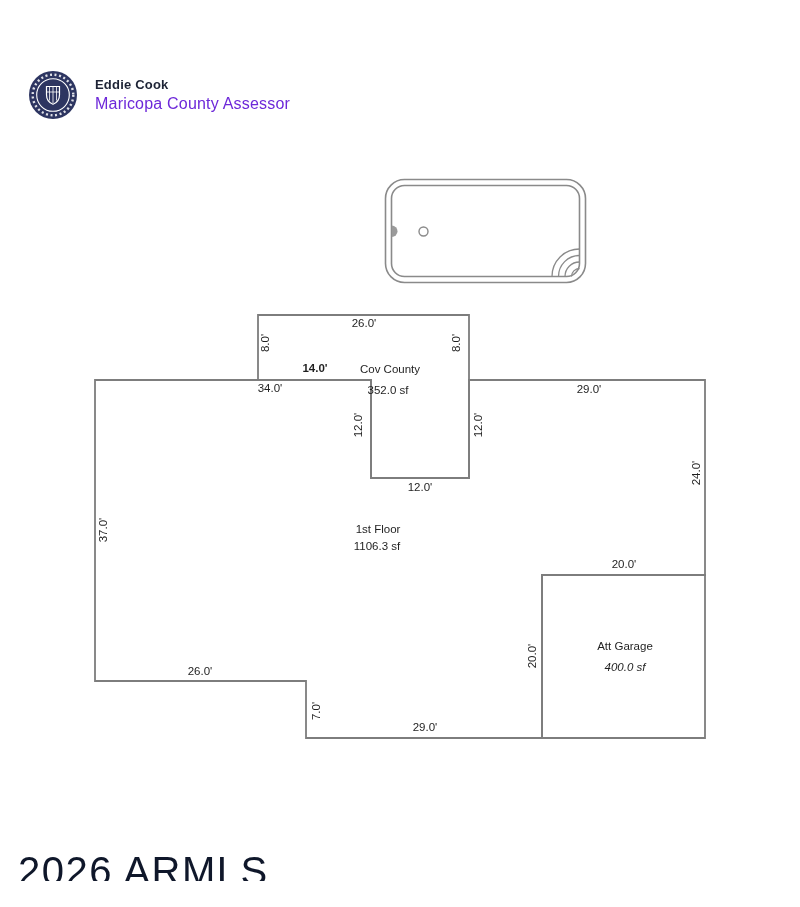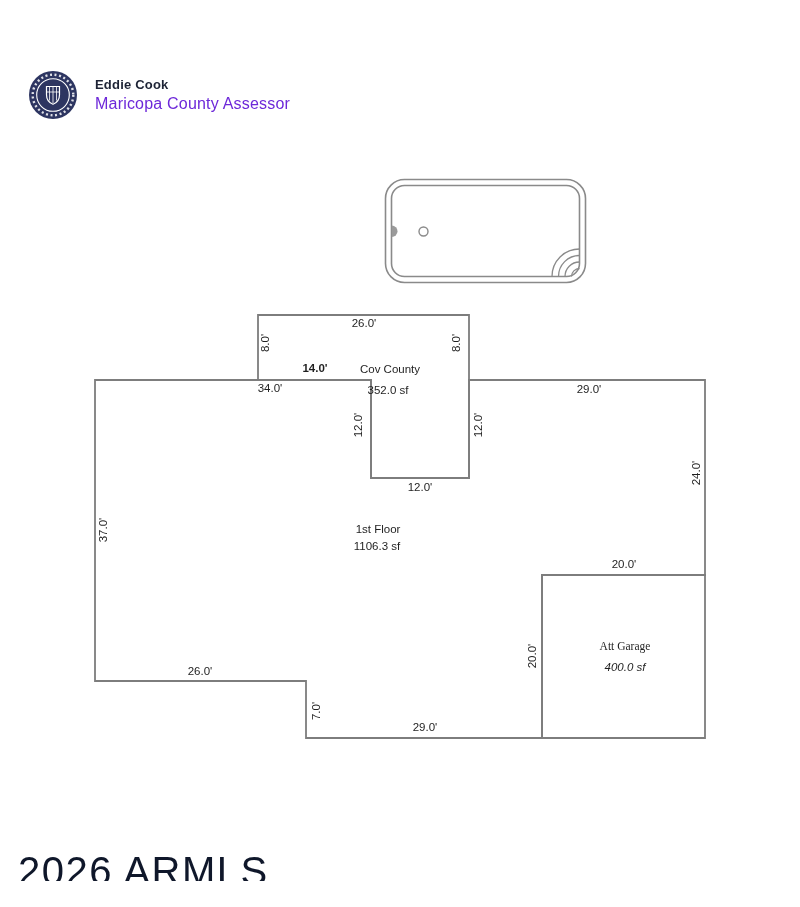--- a/index.html
+++ b/index.html
@@ -79,21 +79,21 @@
       <span class="lbl" style="left: 589px; top: 390px;">29.0'</span>
       <span class="lbl rot" style="left: 359px; top: 425px;">12.0'</span>
       <span class="lbl rot" style="left: 479px; top: 425px;">12.0'</span>
       <span class="lbl" style="left: 420px; top: 488px;">12.0'</span>
       <span class="lbl rot" style="left: 697px; top: 473px;">24.0'</span>
       <span class="lbl rot" style="left: 104px; top: 530px;">37.0'</span>
       <span class="lbl" style="left: 378px; top: 530px;">1st Floor</span>
       <span class="lbl" style="left: 377px; top: 547px;">1106.3 sf</span>
       <span class="lbl" style="left: 624px; top: 565px;">20.0'</span>
       <span class="lbl rot" style="left: 533px; top: 656px;">20.0'</span>
-      <span class="lbl" style="left: 625px; top: 647px; font-family: Liberation Serif, serif;">Att Garage</span>
+      <span class="lbl" style="left: 625px; top: 647px;">Att Garage</span>
       <span class="lbl" style="left: 625px; top: 668px; font-style: italic;">400.0 sf</span>
       <span class="lbl" style="left: 200px; top: 672px;">26.0'</span>
       <span class="lbl rot" style="left: 317px; top: 711px;">7.0'</span>
       <span class="lbl" style="left: 425px; top: 728px;">29.0'</span>
     </div>
 
   <div class="watermark">2026 ARMLS</div>
 
 </div>
 

